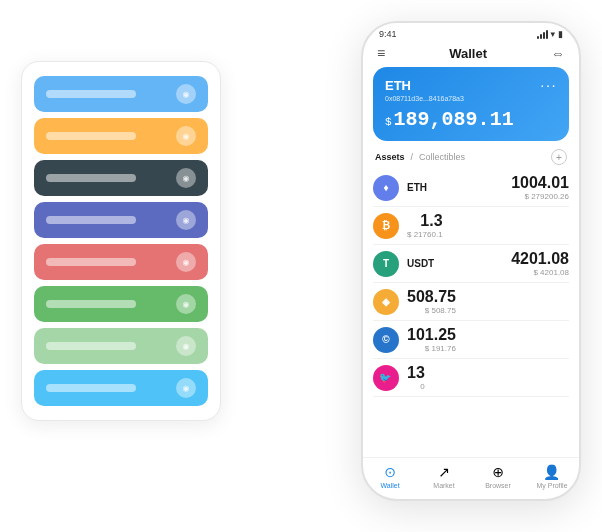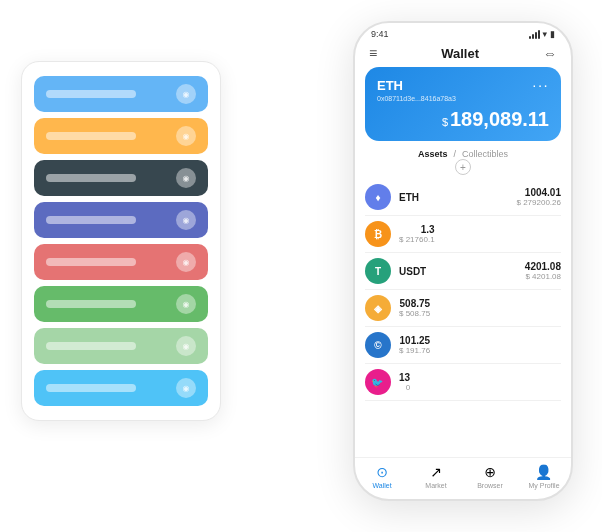--- a/index.html
+++ b/index.html
@@ -60,21 +60,21 @@
       display: flex;
       align-items: center;
       justify-content: center;
       font-size: 8px;
       color: rgba(255,255,255,0.8);
     }
 
     
     .phone {
       position: absolute;
-      right: 8px;
+      right: 0;
       top: 0;
       width: 220px;
       height: 480px;
       background: #ffffff;
       border-radius: 36px;
       border: 2px solid #e0e0e0;
       box-shadow: 0 8px 40px rgba(0,0,0,0.12);
       overflow: hidden;
       display: flex;
       flex-direction: column;
@@ -145,36 +145,35 @@
 
     .eth-card-addr {
       font-size: 7px;
       opacity: 0.8;
       margin-bottom: 6px;
     }
 
     .eth-card-balance {
       font-size: 20px;
       font-weight: 700;
-      text-align: right;
+      font-family: Liberation Mono, monospace;
     }
 
     .eth-balance-prefix {
       font-size: 11px;
       font-weight: 400;
       margin-right: 2px;
     }
 
     .assets-header {
       display: flex;
       justify-content: space-between;
       align-items: center;
       padding: 0 12px 4px;
       flex-shrink: 0;
-      flex-direction: column;
     }
 
     .assets-tabs {
       display: flex;
       gap: 6px;
       align-items: center;
       font-size: 9px;
     }
 
     .assets-tab-active {
@@ -234,21 +233,21 @@
       font-weight: 600;
       color: #1a1a1a;
       flex: 1;
     }
 
     .asset-amounts {
       text-align: right;
     }
 
     .asset-amount-main {
-      font-size: 10px;
+      font-size: 16px;
       font-weight: 600;
       color: #1a1a1a;
     }
 
     .asset-amount-sub {
       font-size: 8px;
       color: #999;
     }
 
     

